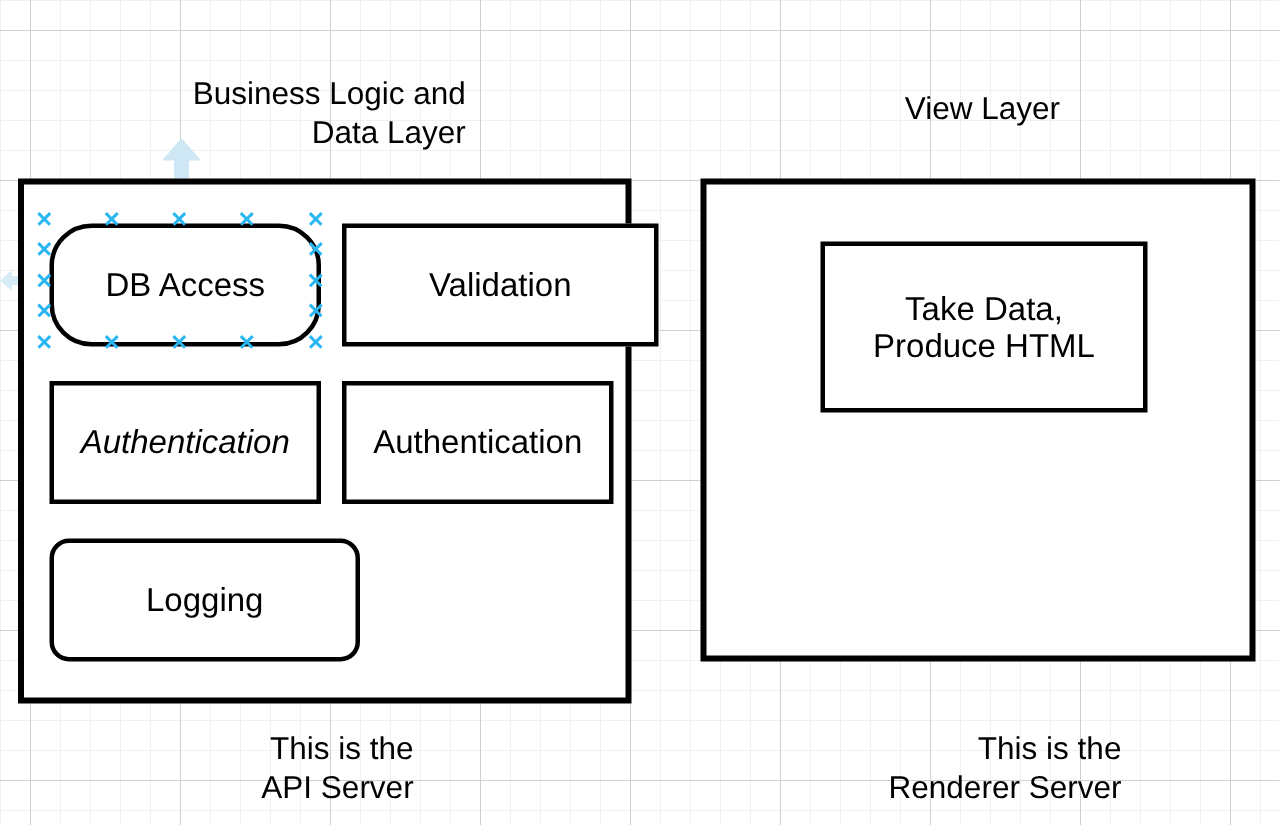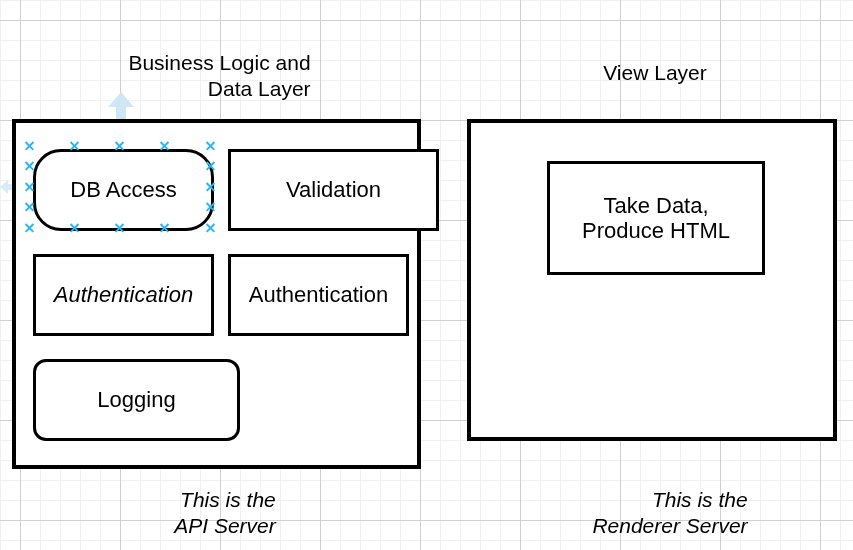--- a/index.html
+++ b/index.html
@@ -68,21 +68,21 @@
     box-sizing: border-box;
     text-align: right;
     color: #000000;
     font-size: 21px;
     line-height: 1.25;
     white-space: pre-line;
     display: flex;
     align-items: center;
     justify-content: center;
   }
-  .text-label.italic { font-style: italic; }
+  .text-label.italic { }
 
   
   .selection {
     position: absolute;
     box-sizing: border-box;
     pointer-events: none;
   }
   .handle {
     position: absolute;
     width: 11px;

